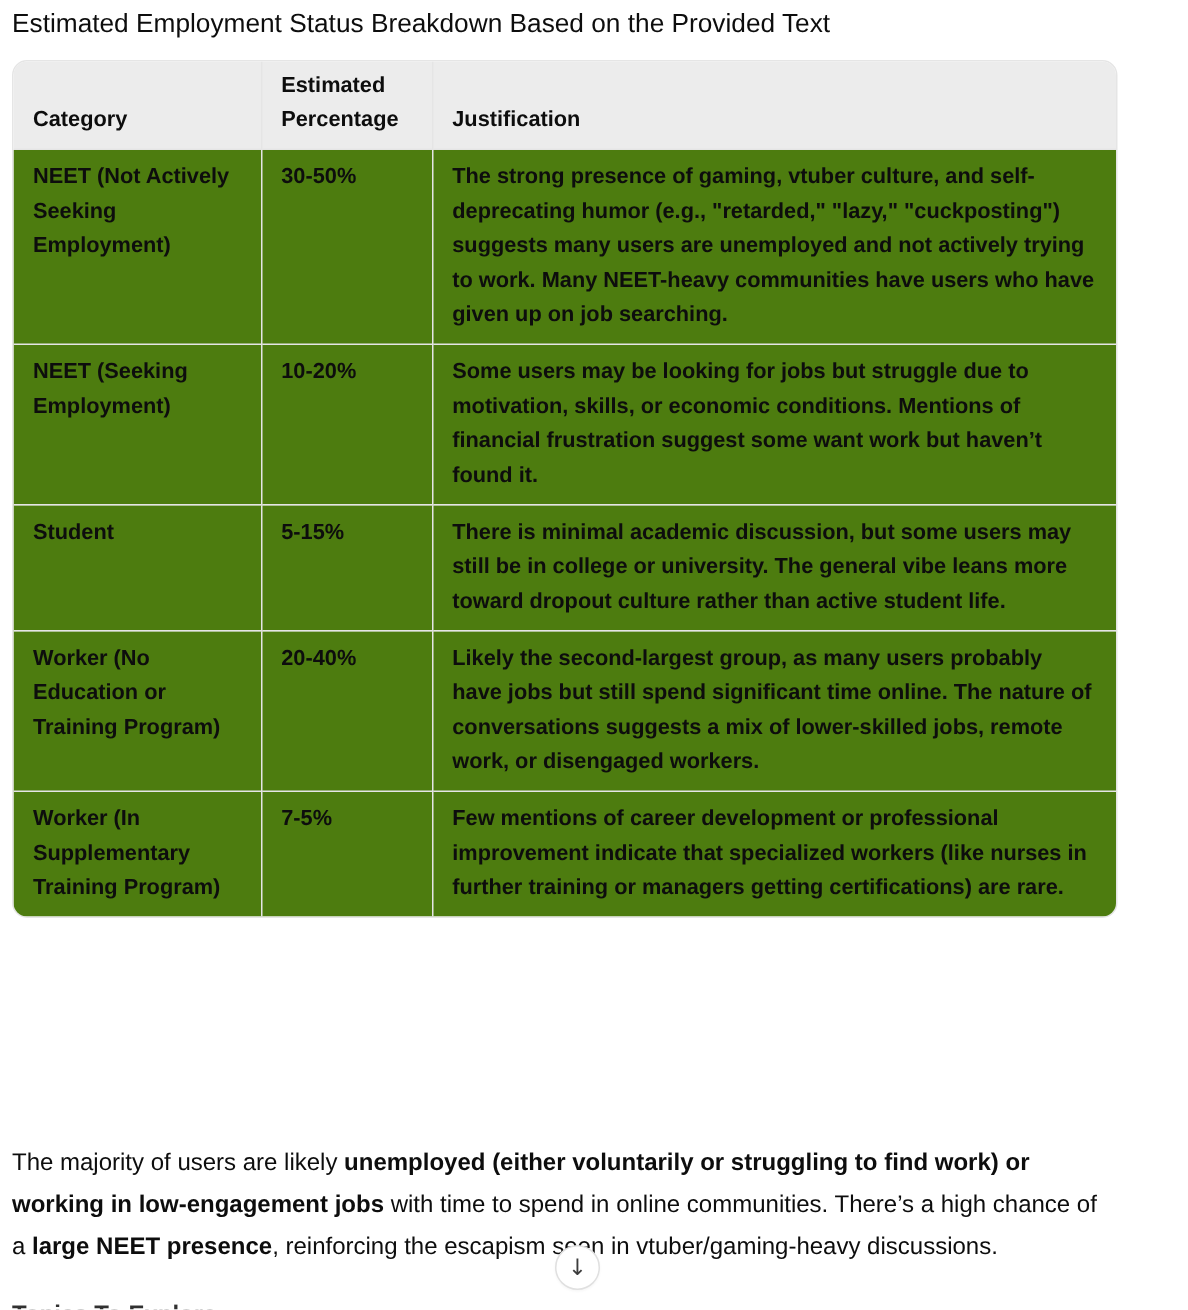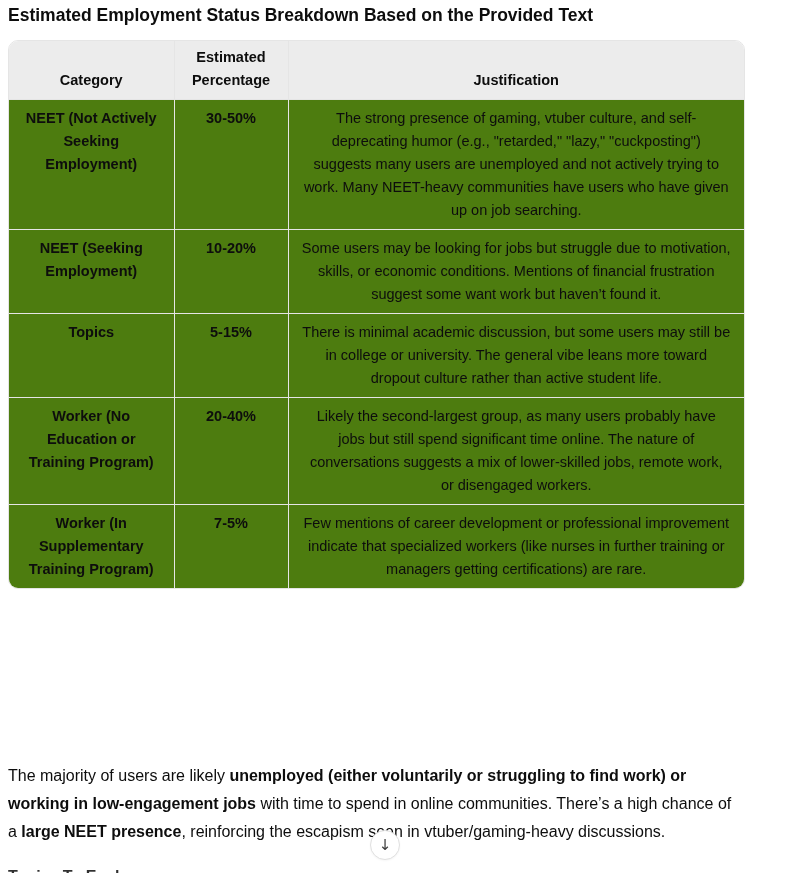--- a/index.html
+++ b/index.html
@@ -9,61 +9,61 @@
     overflow: hidden;
     position: relative;
     font-family: "Liberation Sans", "DejaVu Sans", sans-serif;
     color: #0d0d0d;
     -webkit-font-smoothing: antialiased;
   }
   .page { position: relative; width: 792px; height: 873px; }
 
   .page-title {
     position: absolute; top: 5px; left: 8px;
-    margin: 0; font-size: 17.5px; font-weight: 700;
+    margin: 0; font-size: 17.5px; font-weight: 400;
     letter-spacing: 0; white-space: nowrap;
   }
 
   .table-wrap {
     position: absolute; top: 40px; left: 8px;
     width: 737px;
     border: 1px solid #e5e5e5;
     border-radius: 10px;
     overflow: hidden;
     box-sizing: border-box;
   }
   table.emp {
     width: 100%;
     border-collapse: collapse;
     font-size: 14.5px;
     line-height: 23px;
   }
   table.emp th, table.emp td {
     border-right: 1px solid #e5e5e5;
     border-bottom: 1px solid #e5e5e5;
-    text-align: center;
+    text-align: left;
     box-sizing: border-box;
   }
   table.emp th:last-child, table.emp td:last-child { border-right: none; }
   table.emp tr:last-child td { border-bottom: none; }
   table.emp th {
     background: #ececec;
     font-weight: 600;
     vertical-align: bottom;
     padding: 5px 13px 7px 13px;
   }
   table.emp td {
     vertical-align: top;
     padding: 7px 13px;
     background: #4d7c0f;
   }
   .col-cat  { width: 165px; }
   .col-pct  { width: 114px; }
   td.cat, td.pct { font-weight: 600; }
-  td.just { font-weight: 400; }
+  td.just { font-weight: 700; }
 
   .conclusion-heading {
     position: absolute; top: 734px; left: 8px;
     margin: 0; font-size: 17.5px; font-weight: 700;
     white-space: nowrap;
   }
   .conclusion-para {
     position: absolute; top: 762px; left: 8px;
     width: 734px; margin: 0;
     font-size: 16px; line-height: 28px; font-weight: 400;
@@ -119,21 +119,21 @@
           <td class="cat">NEET (Not Actively Seeking Employment)</td>
           <td class="pct">30-50%</td>
           <td class="just">The strong presence of gaming, vtuber culture, and self-deprecating humor (e.g., "retarded," "lazy," "cuckposting") suggests many users are unemployed and not actively trying to work. Many NEET-heavy communities have users who have given up on job searching.</td>
         </tr>
         <tr>
           <td class="cat">NEET (Seeking Employment)</td>
           <td class="pct">10-20%</td>
           <td class="just">Some users may be looking for jobs but struggle due to motivation, skills, or economic conditions. Mentions of financial frustration suggest some want work but haven’t found it.</td>
         </tr>
         <tr>
-          <td class="cat">Topics</td>
+          <td class="cat">Student</td>
           <td class="pct">5-15%</td>
           <td class="just">There is minimal academic discussion, but some users may still be in college or university. The general vibe leans more toward dropout culture rather than active student life.</td>
         </tr>
         <tr>
           <td class="cat">Worker (No Education or Training Program)</td>
           <td class="pct">20-40%</td>
           <td class="just">Likely the second-largest group, as many users probably have jobs but still spend significant time online. The nature of conversations suggests a mix of lower-skilled jobs, remote work, or disengaged workers.</td>
         </tr>
         <tr>
           <td class="cat">Worker (In Supplementary Training Program)</td>

